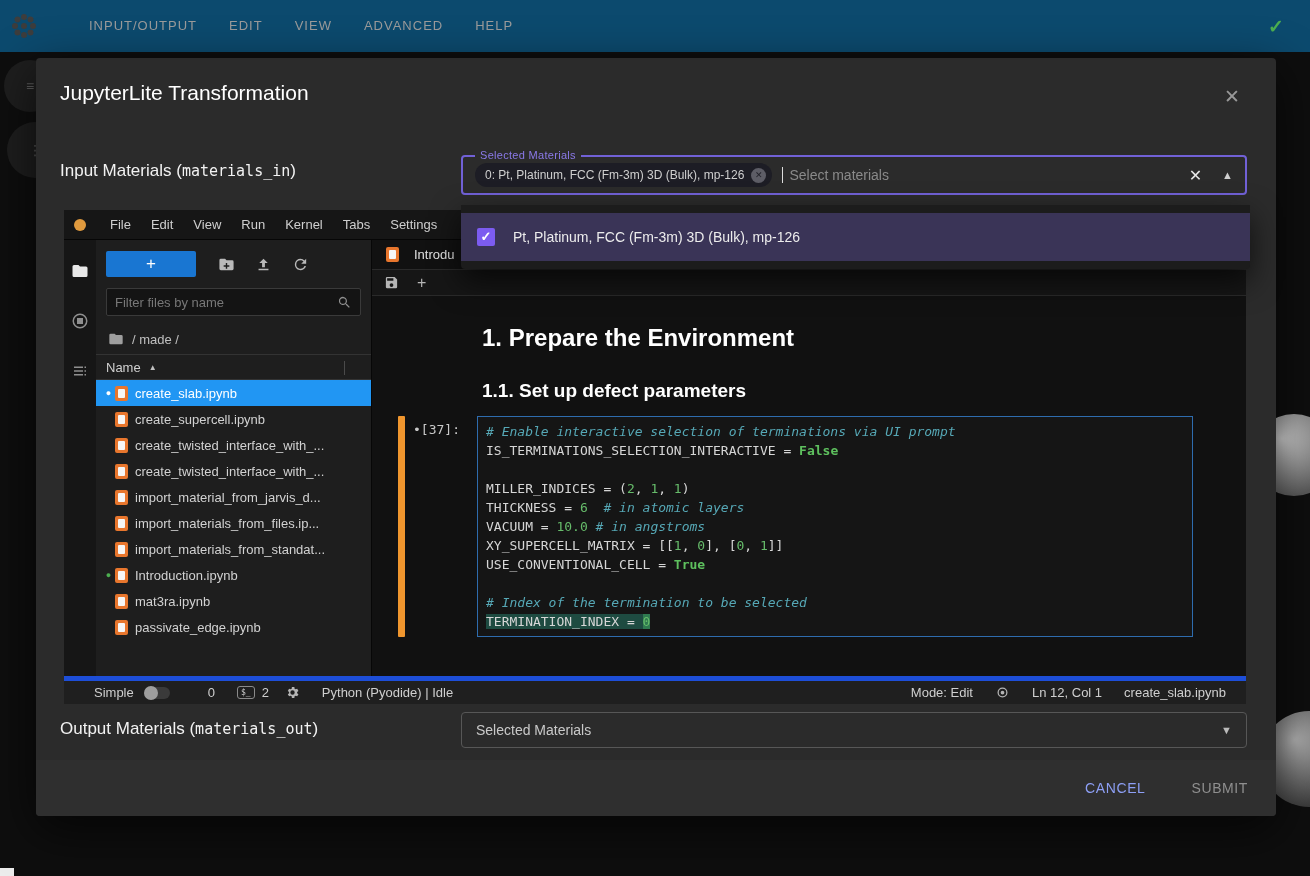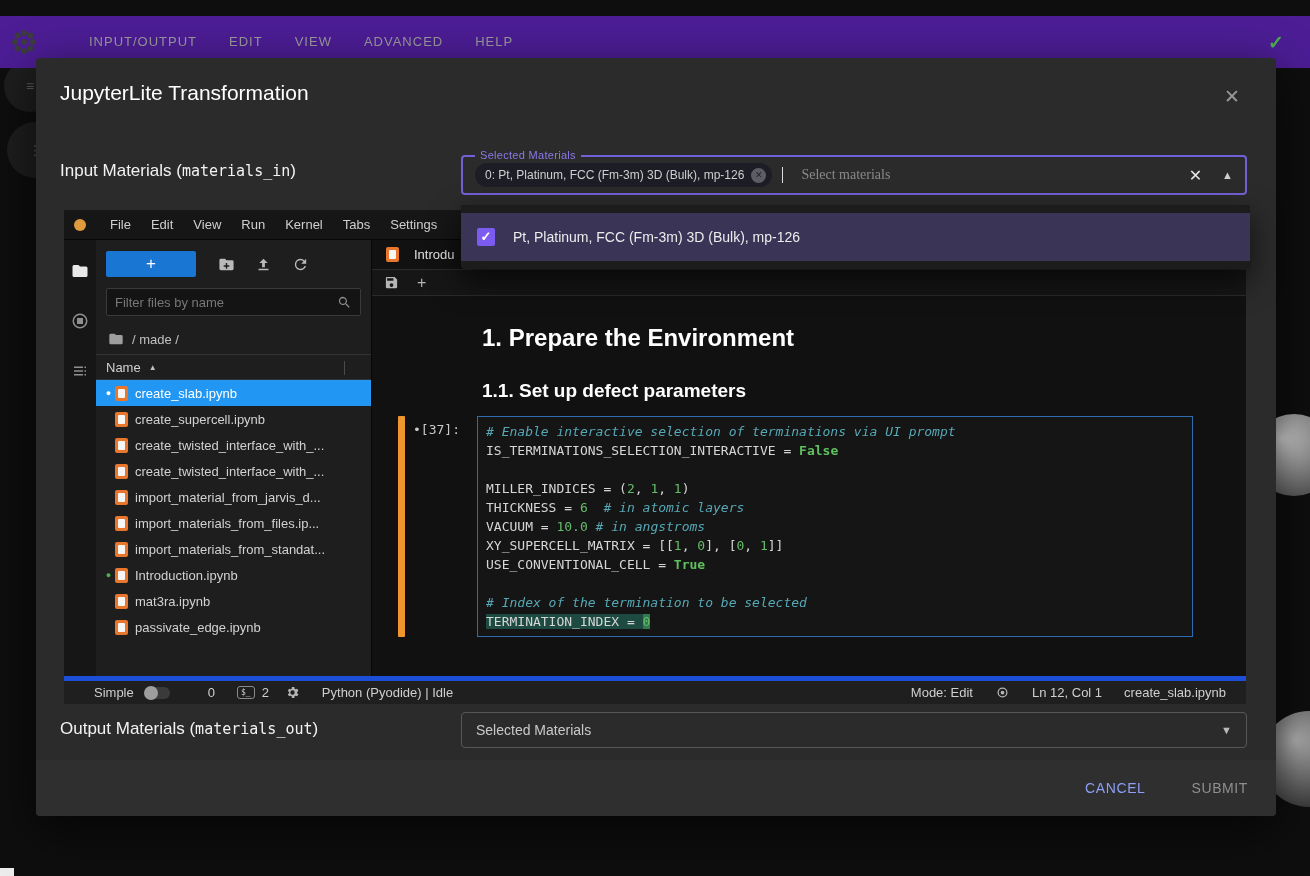--- a/index.html
+++ b/index.html
@@ -6,21 +6,21 @@
   html,body { width:1310px; height:876px; }
   body {
     position:relative; overflow:hidden;
     background:#0e0e0e;
     font-family:"Liberation Sans", sans-serif;
     color:#ddd;
   }
   [data-interactable="true"] { cursor:pointer; }
 
   
-  .topbar { position:absolute; top:16px; left:0; right:0; height:52px; background:#4c1d95; display:flex; align-items:center; z-index:2; }
+  .topbar { position:absolute; top:0; left:0; right:0; height:52px; background:#0c4a6e; display:flex; align-items:center; z-index:2; }
   .logo { width:48px; display:flex; justify-content:center; }
   .logo-dots { width:6px; height:6px; border-radius:50%; background:#3d3d3d;
     box-shadow: 9px 0 0 #3d3d3d, -9px 0 0 #3d3d3d, 0 9px 0 #3d3d3d, 0 -9px 0 #3d3d3d,
                 6.5px 6.5px 0 #3d3d3d, -6.5px 6.5px 0 #3d3d3d, 6.5px -6.5px 0 #3d3d3d, -6.5px -6.5px 0 #3d3d3d; }
   .topbar-menu { display:flex; margin-left:25px; }
   .topbar-item { font-size:13px; letter-spacing:1px; color:#9b9b9b; padding:0 16px; line-height:52px; }
   .top-check { position:absolute; right:26px; top:15px; color:#4caf50; font-size:19px; font-weight:bold; }
 
   
   .bg-circle { position:absolute; border-radius:50%; background:#1e1e1e; z-index:1; display:flex; align-items:center; justify-content:center; color:#5a5a5a; font-size:14px; }
@@ -38,21 +38,21 @@
   .section-label { position:absolute; left:24px; font-size:17px; color:#f2f2f2; line-height:20px; }
   .section-label .mono { font-family:"DejaVu Sans Mono", monospace; font-size:15px; }
   .in-label { top:103px; } .out-label { top:661px; }
 
   
   .mat-select { position:absolute; left:425px; top:97px; width:786px; height:40px; border:2px solid #7161d6; border-radius:4px; display:flex; align-items:center; padding:0 12px; z-index:25; }
   .mat-select-label { position:absolute; left:12px; top:-8px; background:#2b2b2b; padding:0 5px; font-size:11px; color:#8a79e8; letter-spacing:.3px; }
   .chip { display:flex; align-items:center; gap:7px; background:#1d1d25; border-radius:12px; height:24px; padding:0 6px 0 10px; font-size:12px; color:#cfcfcf; white-space:nowrap; }
   .chip-x { width:15px; height:15px; border-radius:50%; background:#5d5d66; color:#22222a; font-size:9px; line-height:15px; text-align:center; flex:none; }
   .caret-cursor { width:1px; height:16px; background:#dcdcdc; margin-left:10px; }
-  .mat-input { background:transparent; border:none; outline:none; color:#bef264; font-size:14px; margin-left:18px; flex:1; min-width:40px; font-family:Liberation Serif, serif; }
+  .mat-input { background:transparent; border:none; outline:none; color:#bef264; font-size:14px; margin-left:6px; flex:1; min-width:40px; font-family:Liberation Sans, sans-serif; }
   .mat-input::placeholder { color:#8a8a8a; }
   .mat-clear { color:#e8e8e8; font-size:16px; margin-left:8px; }
   .mat-caret { color:#cfcfcf; font-size:11px; margin-left:20px; }
 
   .mat-dropdown { position:absolute; left:425px; top:147px; width:789px; background:#1c1c1c; padding:8px 0; border-radius:0 0 4px 4px; box-shadow:0 12px 30px rgba(0,0,0,.65); z-index:40; }
   .opt { height:48px; display:flex; align-items:center; padding:0 16px; gap:18px; font-size:14px; color:#ececec; }
   .opt.checked { background:#3a3457; }
   .cb { width:18px; height:18px; border:2px solid #9a9a9a; border-radius:2px; flex:none; }
   .cb.checked { border:none; background:#7c5cf0; color:#fff; font-size:13px; font-weight:bold; text-align:center; line-height:18px; }
 

